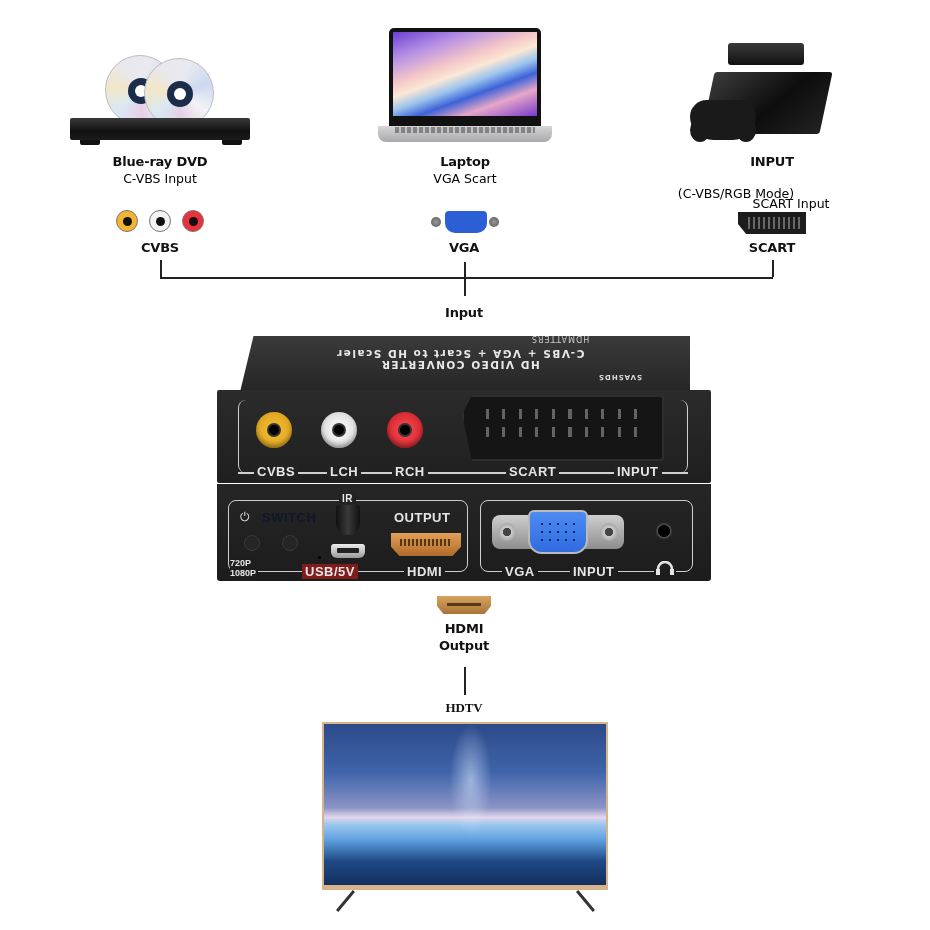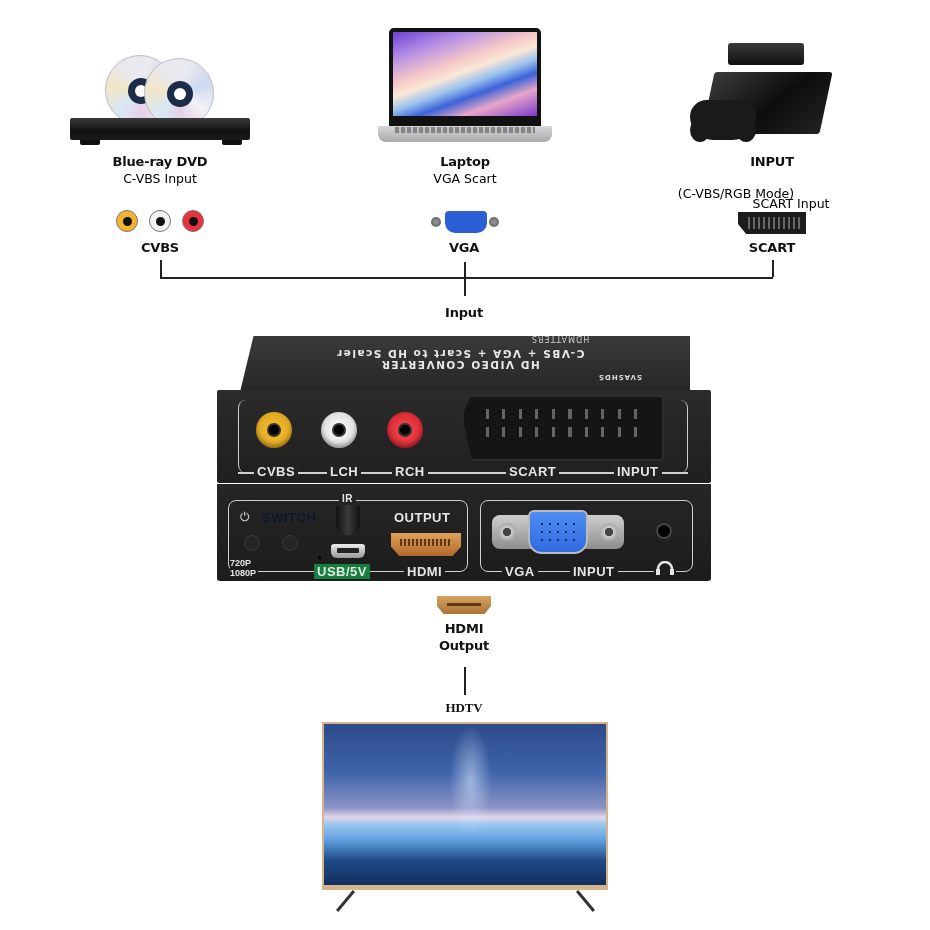--- a/index.html
+++ b/index.html
@@ -182,21 +182,21 @@
   <div class="btn-round" style="left:282px;top:535px;"></div>
   <div class="ir-window"></div>
   <div class="usb-port"></div>
   <div class="abs" style="left:318px;top:556px;width:3px;height:3px;border-radius:50%;background:#000;"></div>
   <div class="hdmi-port"></div>
 
   <div class="abs" style="left:230px;top:558px;color:#e6e6e6;font-weight:bold;font-size:9px;line-height:10px;font-family:'Liberation Sans',sans-serif;background:#1e1e1e;padding-right:2px;">
     <div>720P</div>
     <div>1080P</div>
   </div>
-  <div class="dev-label" style="left:314px;top:564px;background:#15803d;">USB/5V</div>
+  <div class="dev-label" style="left:302px;top:564px;background:#7f1d1d;">USB/5V</div>
   <div class="dev-label" style="left:404px;top:564px;background:#1e1e1e;">HDMI</div>
 
   <div class="vga-flange"></div>
   <div class="vga-nut" style="left:498px;"></div>
   <div class="vga-nut" style="left:600px;"></div>
   <div class="vga-port"></div>
   <div class="audio-jack"></div>
   <div class="dev-label" style="left:502px;top:564px;background:#1e1e1e;">VGA</div>
   <div class="dev-label" style="left:570px;top:564px;background:#1e1e1e;">INPUT</div>
   <div class="abs" style="left:654px;top:560px;width:22px;height:14px;background:#1e1e1e;">

